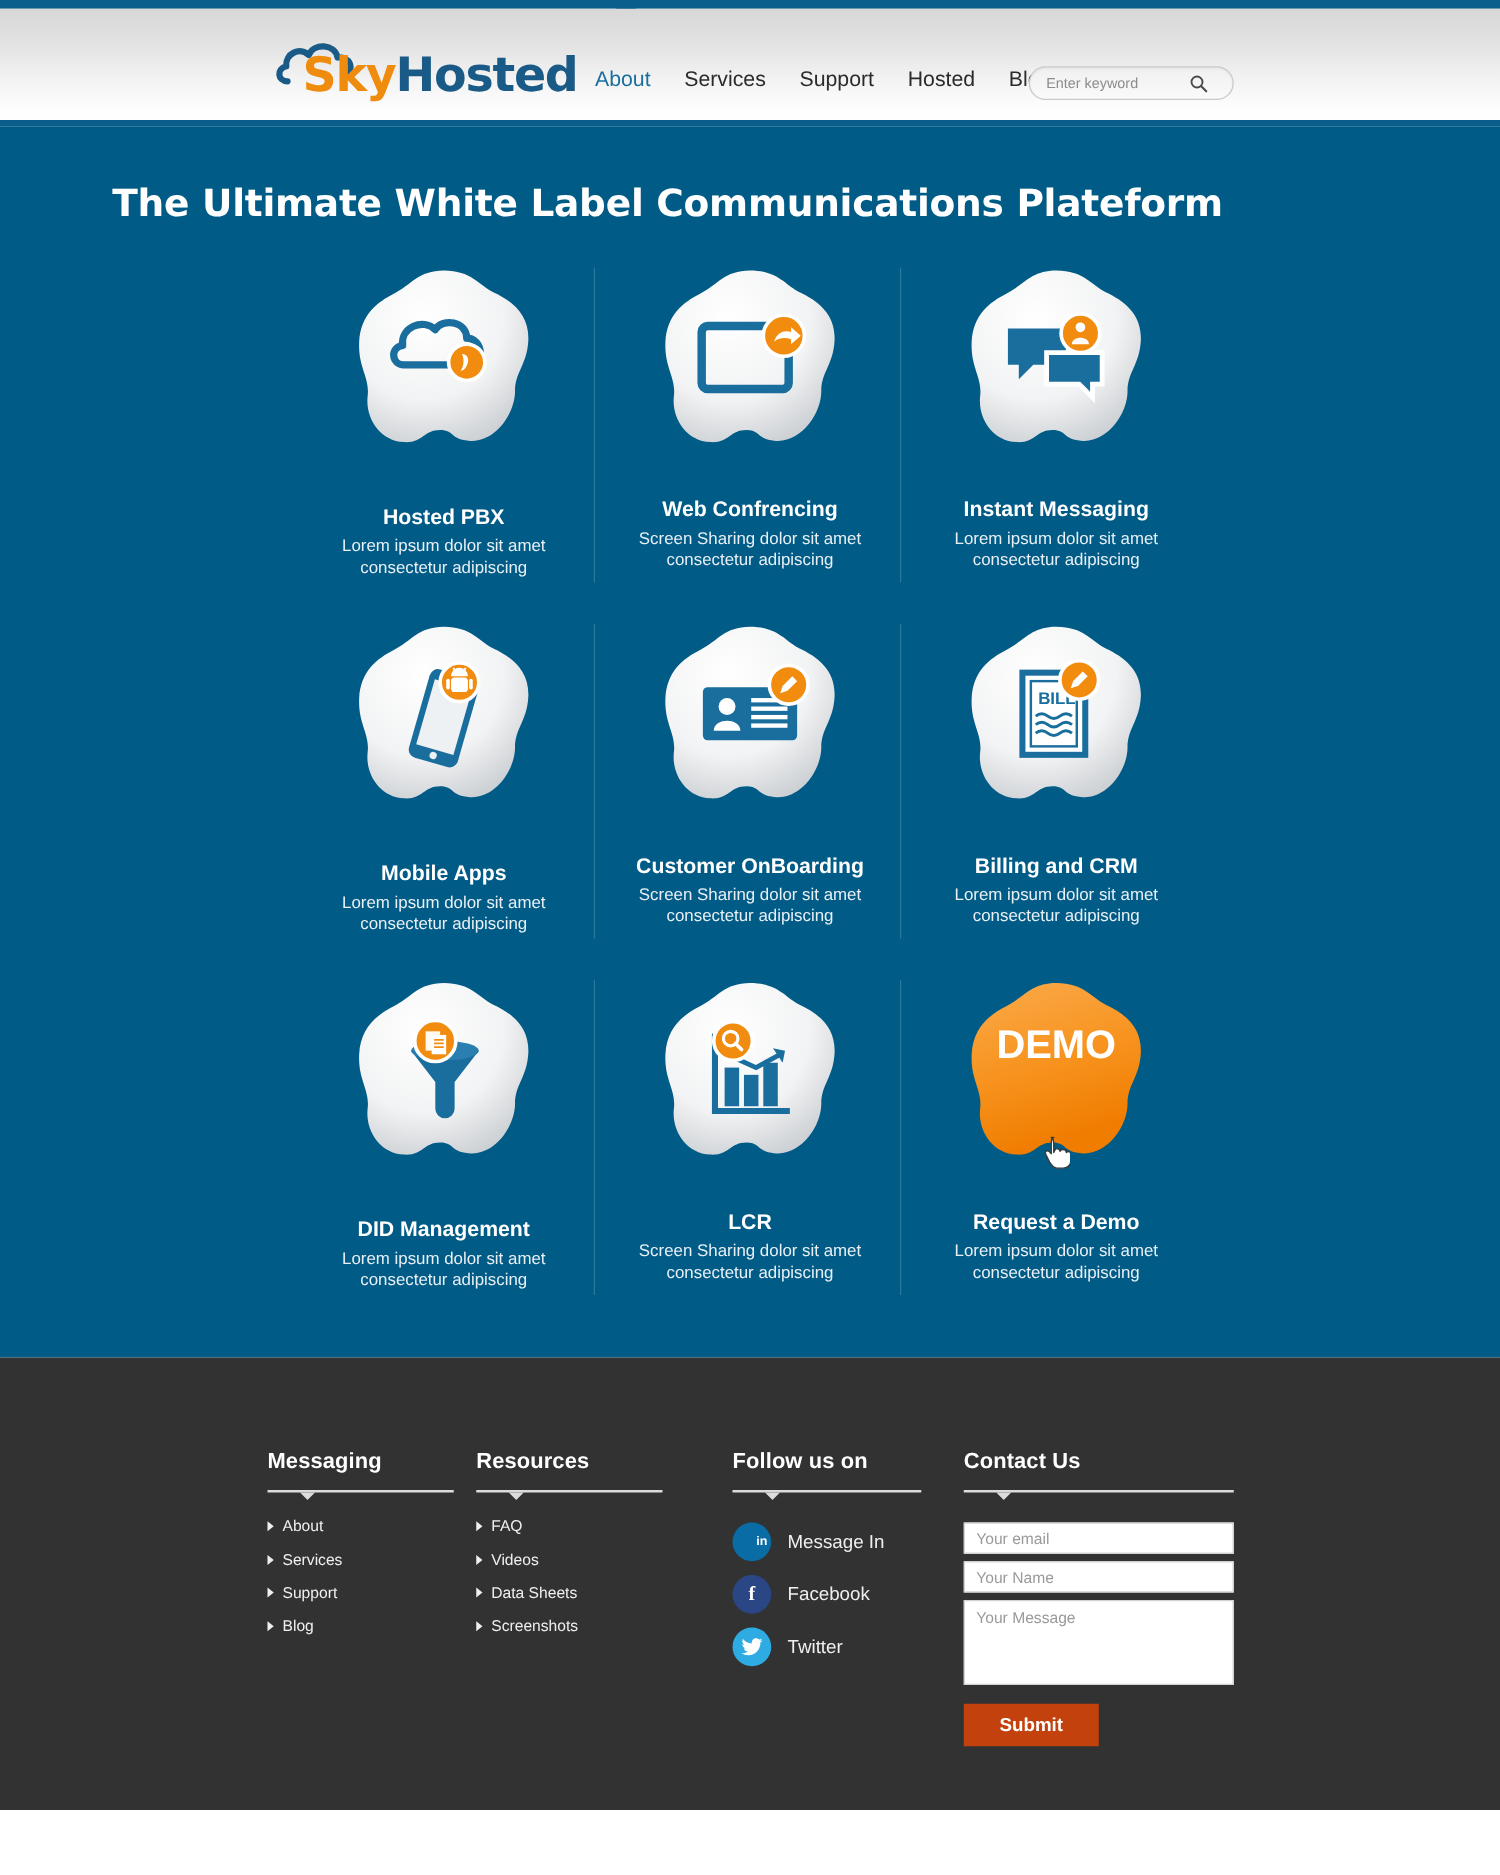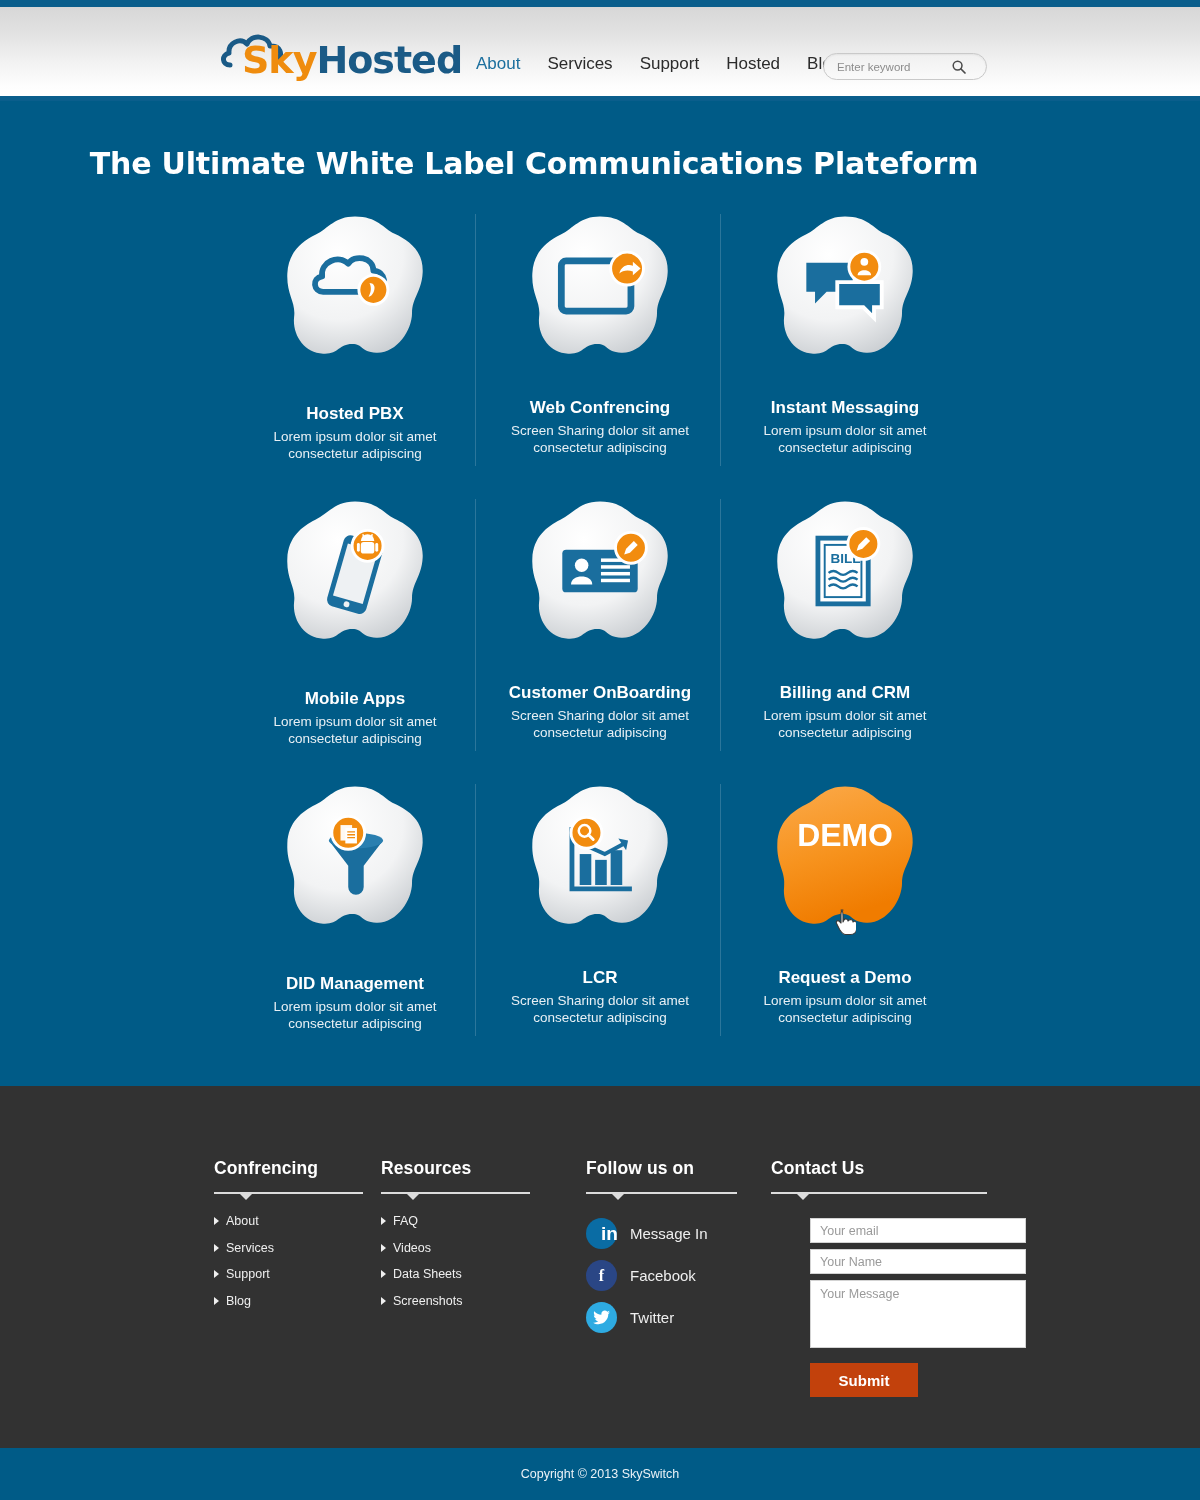--- a/index.html
+++ b/index.html
@@ -167,21 +167,21 @@
   .socrow {
     display: flex; align-items: center; gap: 13px; margin-bottom: 11px;
   }
   .socicon {
     width: 31px; height: 31px; border-radius: 50%;
     display: flex; align-items: center; justify-content: center;
     color: #fff; font-weight: bold;
   }
   .soclabel { color: #efefef; font-size: 15px; font-family: "Liberation Sans", sans-serif; }
 
-  .cform { margin-top: 16px; margin-left: 39px; }
+  .cform { margin-top: 16px; }
   .cform input, .cform textarea {
     display: block; width: 216px;
     background: #fff; border: 1px solid #d3d3d3;
     font-size: 12.5px; color: #444;
     padding: 6px 9px; margin-bottom: 6px;
     font-family: "Liberation Sans", sans-serif;
     outline: none; resize: none;
   }
   .cform input { height: 25px; }
   .cform textarea { height: 68px; }
@@ -439,21 +439,21 @@
     </div>
   </div>
 
   <svg class="cursor" viewBox="0 0 22 28">
     <path d="M7 2 C9 2 9 5 9 8 v6 l1 -2 c1 -2 4 -1 4 1 l1 -1 c2 -1 4 0 4 2 l0.6 -0.5 c1.6 -0.8 3 0.4 3 2 v5 c0 3 -2 6 -6 6 h-5 c-3 0 -4 -2 -6 -5 l-3 -6 c-1 -2 1 -4 3 -2 l1.4 1.5 V8 c0 -3 0 -6 2 -6 Z" fill="#ffffff" stroke="#3a3a3a" stroke-width="1.1" stroke-linejoin="round"></path>
   </svg>
 
   <div class="footer">
 
     <div class="fcol nav1">
-      <div class="fhead">Confrencing</div>
+      <div class="fhead">Messaging</div>
       <div class="fline">
           <div class="bar"></div>
           <div class="notch"></div>
         </div>
       <div class="flist">
         <a href="#" class="flink">
             <span class="tri"></span>
             <span>About</span>
           </a>
         <a href="#" class="flink">
@@ -499,21 +499,21 @@
 
     <div class="fcol soc">
       <div class="fhead">Follow us on</div>
       <div class="fline">
           <div class="bar"></div>
           <div class="notch"></div>
         </div>
       <div class="soclist">
         <div class="socrow">
           <div class="socicon" style="background:#0a6ca4">
-            <span style="font-size:19px;font-family:'Liberation Sans',sans-serif;margin-left:16px;">in</span>
+            <span style="font-size:10px;font-family:'Liberation Sans',sans-serif;margin-left:16px;">in</span>
           </div>
           <span class="soclabel">Message In</span>
         </div>
         <div class="socrow">
           <div class="socicon" style="background:#2a4685">
             <span style="font-size:16px;font-family:'Liberation Serif',serif;">f</span>
           </div>
           <span class="soclabel">Facebook</span>
         </div>
         <div class="socrow">
@@ -536,17 +536,14 @@
       <div class="cform">
         <input type="text" placeholder="Your email" style="">
         <input type="text" placeholder="Your Name" style="">
         <textarea placeholder="Your Message" style=""></textarea>
         <button class="submit-btn">Submit</button>
       </div>
     </div>
 
   </div>
 
-  <div class="copybar">
-    <span>Copyright © 2013 SkySwitch</span>
-  </div>
 
 </div>
 
 </body></html>

